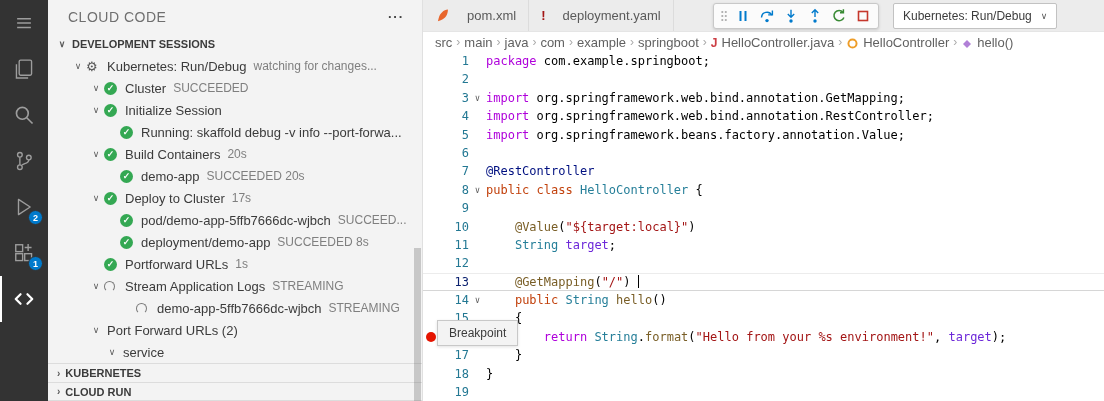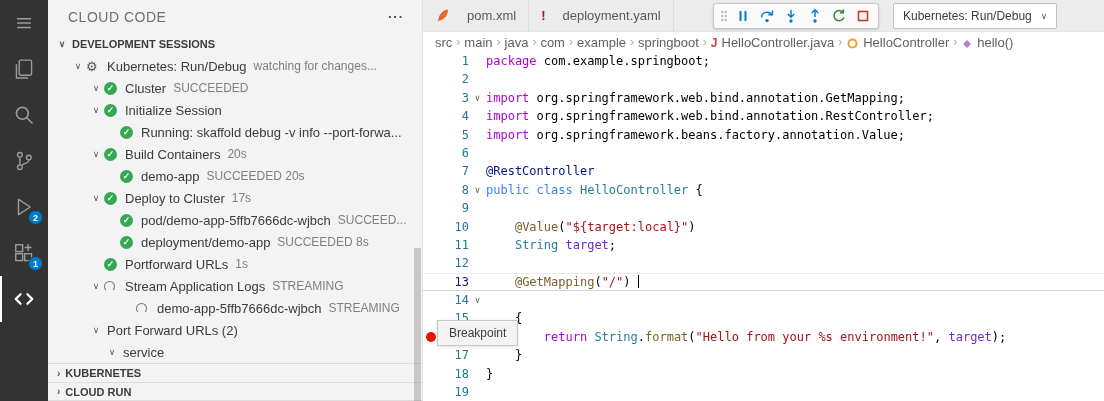--- a/index.html
+++ b/index.html
@@ -56,21 +56,21 @@
   
   .code{flex:1;position:relative;font-family:"DejaVu Sans Mono","Liberation Mono",monospace;font-size:12px;overflow:hidden}
   .cline{display:flex;height:18.4px;line-height:18.4px;width:100%}
   .cline.current{box-shadow:inset 0 -1px 0 #d6d6d6, inset 0 1px 0 #ececec}
   .glyph{width:16px;flex:none;display:flex;align-items:center;justify-content:center}
   .bp{width:10px;height:10px;border-radius:50%;background:#e51400}
   .lnum{width:30px;flex:none;text-align:right;color:#237893;font-size:12px}
   .current .lnum{color:#0b216f}
   .fold{width:17px;flex:none;text-align:center;color:#616161;font-size:9px}
   .ctext{white-space:pre;color:#000}
-  .tk-k{color:#af00db}.tk-d{color:#3b82f6}.tk-t{color:#267f99}.tk-f{color:#795e26}
+  .tk-k{color:#af00db}.tk-d{color:#c2410c}.tk-t{color:#267f99}.tk-f{color:#795e26}
   .tk-s{color:#a31515}.tk-v{color:#6d28d9}.tk-p{color:#000}.tk-a{color:#001080}
   .cursor{display:inline-block;width:1.5px;height:13px;background:#000;vertical-align:-2px}
   .tooltip{position:absolute;left:14px;top:268px;height:26px;background:#f3f3f3;border:1px solid #c8c8c8;box-shadow:0 1px 3px rgba(0,0,0,.12);display:flex;align-items:center;padding:0 11px;font-size:12px;color:#3b3b3b;font-family:"Liberation Sans",sans-serif;z-index:6}
 </style>
 </head>
 <body>
 
 <div class="app">
 
   <div class="activity-bar">
@@ -454,20 +454,21 @@
           <div class="cline current">
             <span class="glyph"></span>
             <span class="lnum">13</span>
             <span class="fold"></span>
             <span class="ctext"><span class="tk-p">    </span><span class="tk-f">@GetMapping</span><span class="tk-p">(</span><span class="tk-s">"/"</span><span class="tk-p">) </span><span class="cursor"></span></span>
           </div>
           <div class="cline">
             <span class="glyph"></span>
             <span class="lnum">14</span>
             <span class="fold">∨</span>
+            <span class="ctext"><span class="tk-p">    </span><span class="tk-d">public</span><span class="tk-p"> </span><span class="tk-t">String</span><span class="tk-p"> </span><span class="tk-f">hello</span><span class="tk-p">()</span></span>
           </div>
           <div class="cline">
             <span class="glyph"></span>
             <span class="lnum">15</span>
             <span class="fold"></span>
             <span class="ctext"><span class="tk-p">    {</span></span>
           </div>
           <div class="cline">
             <span class="glyph">
               <span class="bp"></span>

